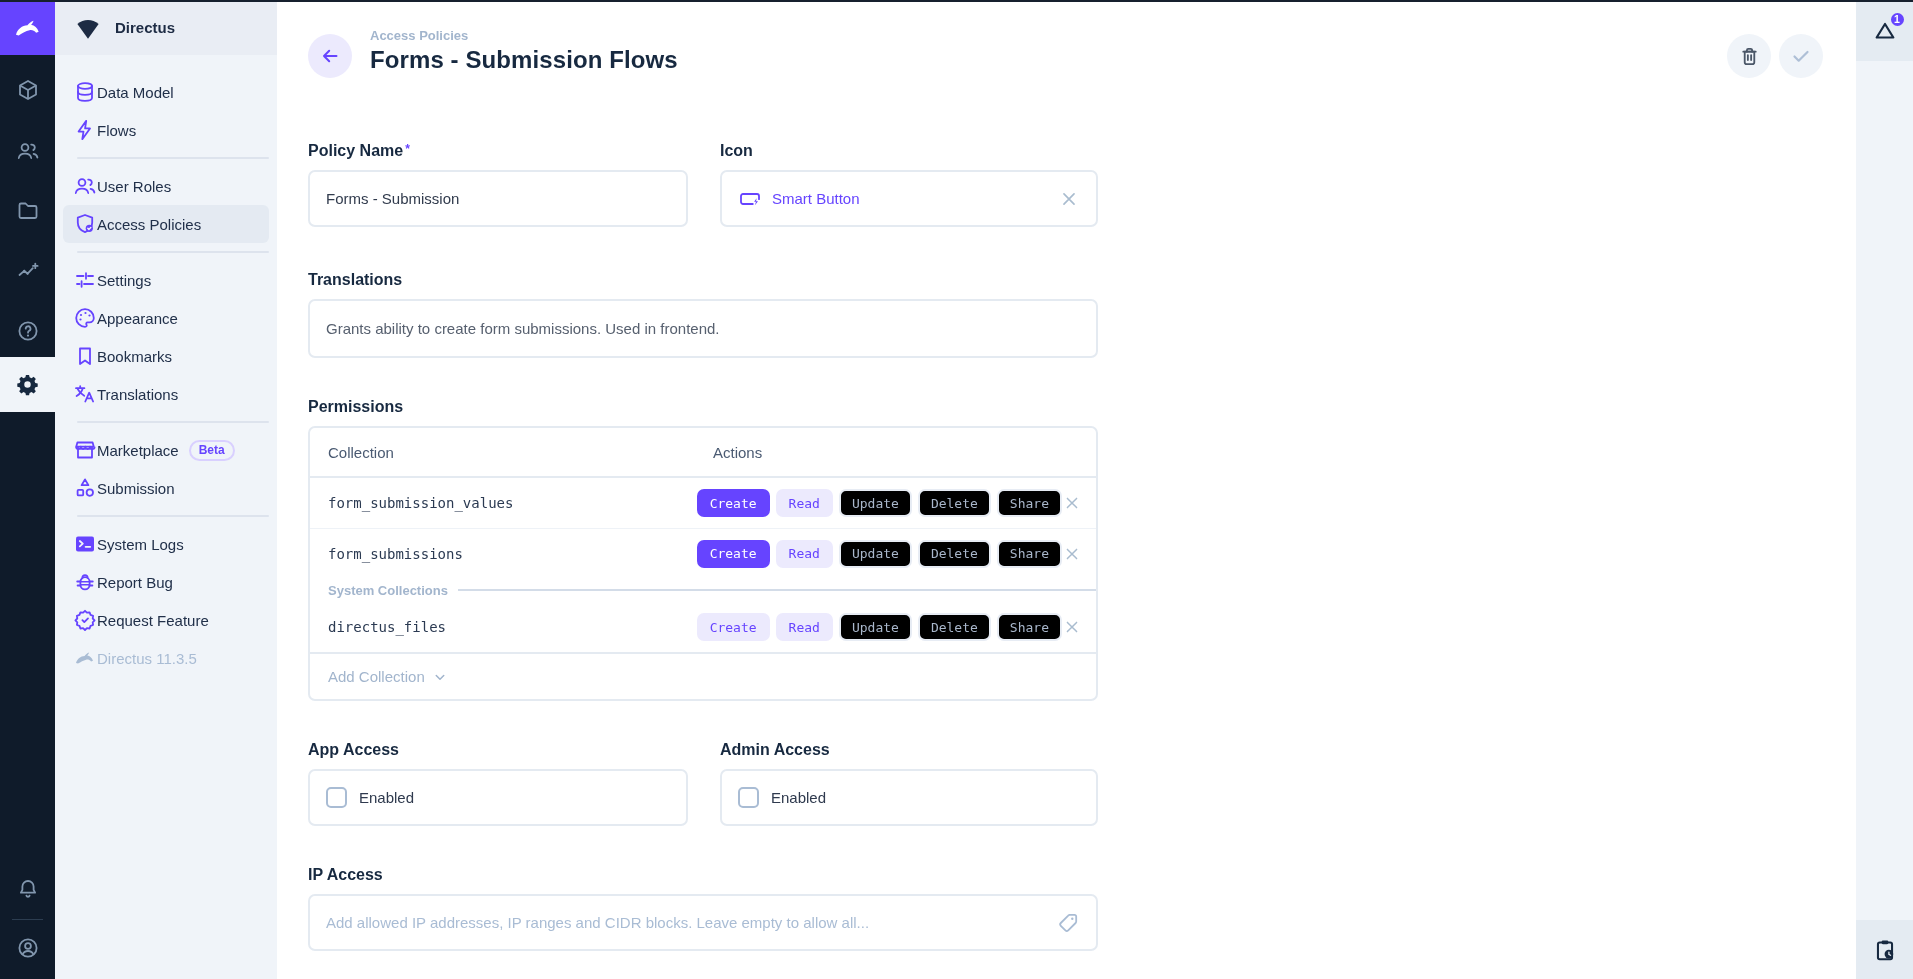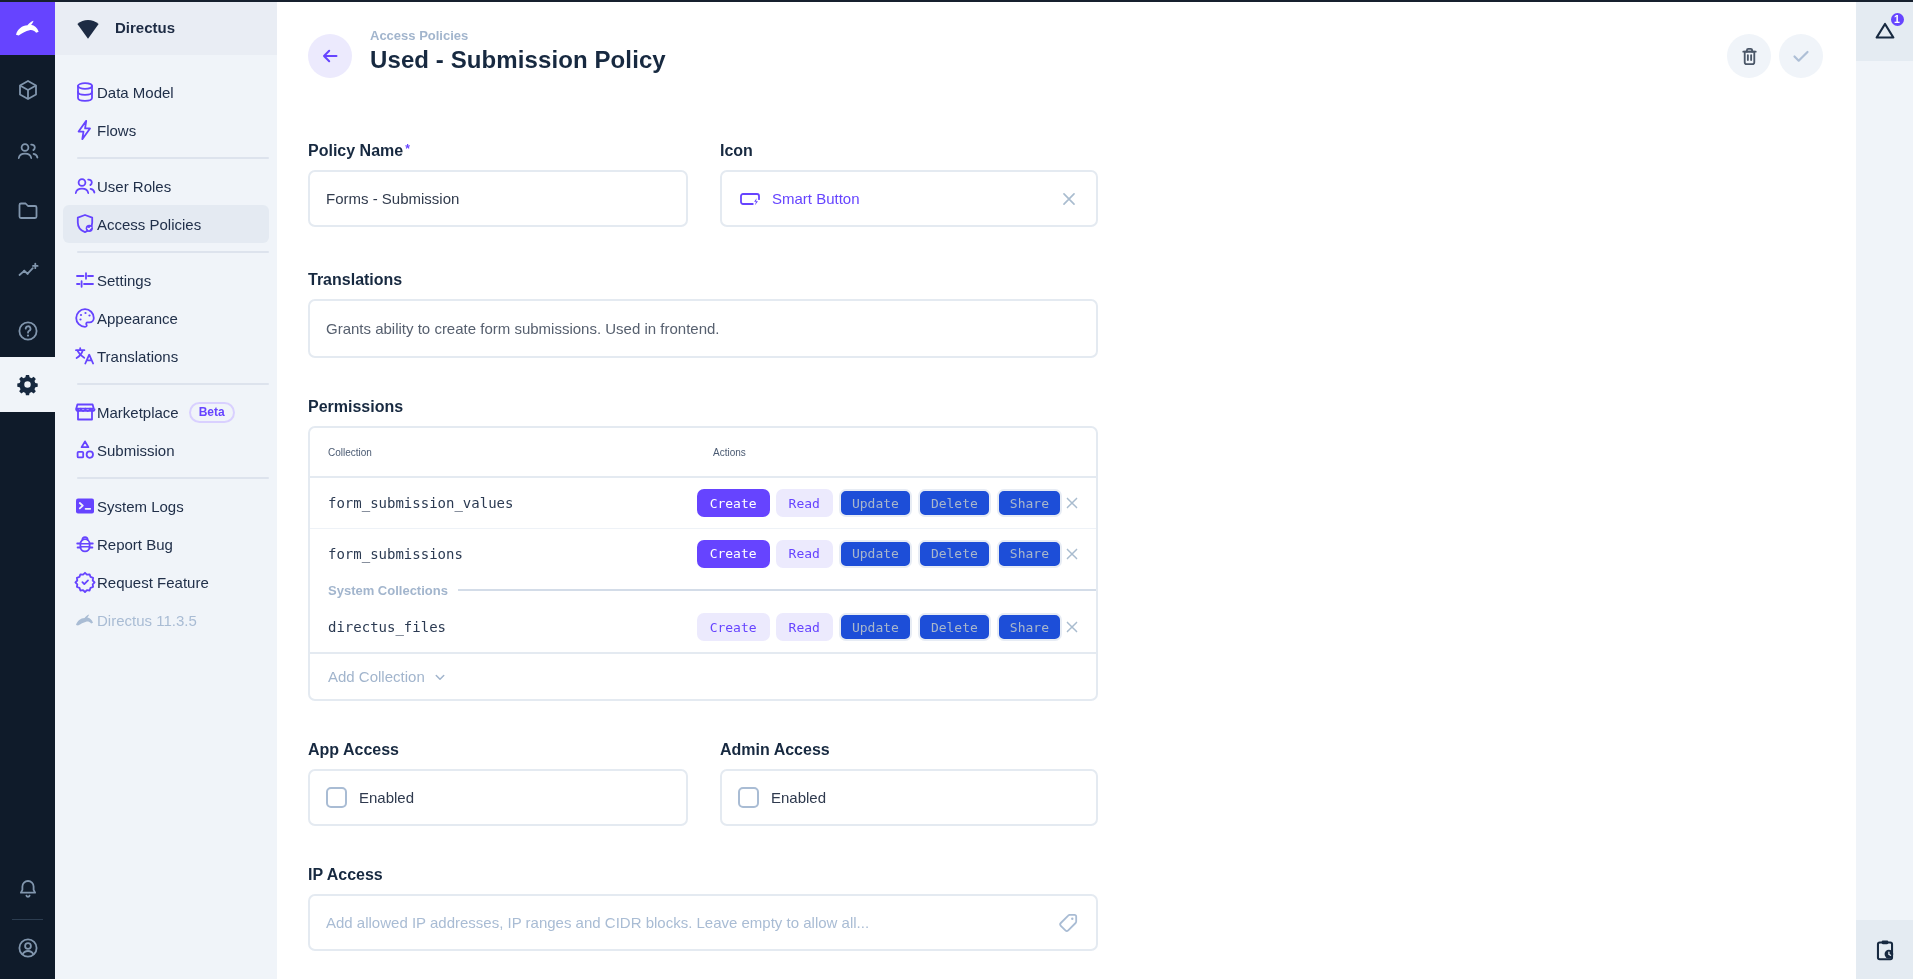--- a/index.html
+++ b/index.html
@@ -59,31 +59,31 @@
   .input-box input { border:none; outline:none; font:inherit; color:inherit; width:100%; background:transparent; }
   .icon-box { gap:10px; }
   .icon-value { color:#6644ff; font-weight:500; cursor:pointer; }
   .clear-x { margin-left:auto; cursor:pointer; display:flex; }
 
   .section { margin-top:44px; }
   .textarea-box { height:59px; border:2px solid #e4eaf1; border-radius:7px; display:flex; align-items:center; padding:0 16px; font-size:15px; color:#57606f; }
 
   .section-tight { margin-top:40px; }
   .perm-table { border:2px solid #e4eaf1; border-radius:7px; background:#fff; overflow:hidden; }
-  .perm-head { display:flex; align-items:center; height:50px; border-bottom:2px solid #e4eaf1; font-size:10px; color:#4a5a72; }
+  .perm-head { display:flex; align-items:center; height:50px; border-bottom:2px solid #e4eaf1; font-size:15px; color:#4a5a72; }
   .perm-col-collection { width:403px; padding-left:18px; }
   .perm-col-actions { flex:1; }
   .perm-row { display:flex; align-items:center; height:50px; padding-right:14px; }
   .perm-row + .perm-row { border-top:1.5px solid #eef2f7; }
   .coll-name { width:403px; padding-left:18px; font-family:"DejaVu Sans Mono","Liberation Mono",monospace; font-size:14px; color:#2b3a52; }
   .chips { display:flex; gap:6px; align-items:center; }
   .chip { height:28px; display:flex; align-items:center; padding:0 11px; border-radius:7px; font-family:"DejaVu Sans Mono","Liberation Mono",monospace; font-size:13px; font-weight:500; cursor:pointer; border:2px solid transparent; }
   .chip--full { background:#6644ff; color:#fff; }
   .chip--partial { background:#eceafd; color:#6644ff; }
-  .chip--none { background:#1d4ed8; border-color:#e7ecf4; color:#a9b7cb; }
+  .chip--none { background:#000000; border-color:#e7ecf4; color:#a9b7cb; }
   .row-x { margin-left:auto; cursor:pointer; display:flex; }
   .sys-divider { display:flex; align-items:center; height:24px; padding:0 0 0 18px; gap:10px; }
   .sys-divider-label { font-size:13px; font-weight:600; color:#a2b5cd; white-space:nowrap; }
   .sys-divider-line { flex:1; height:2px; background:#d3dce8; }
   .add-row { border-top:2px solid #e4eaf1; height:47px; display:flex; align-items:center; padding-left:18px; gap:6px; cursor:pointer; }
   .add-label { font-size:15px; font-weight:500; color:#a2b5cd; }
 
   .access-row { display:flex; gap:32px; margin-top:40px; }
   .check-box-field { height:57px; border:2px solid #e4eaf1; border-radius:7px; display:flex; align-items:center; gap:12px; padding:0 16px; }
   .checkbox { width:21px; height:21px; border:2px solid #a9bcd4; border-radius:5px; background:#fff; cursor:pointer; flex:0 0 21px; }
@@ -254,20 +254,28 @@
             <circle cx="8" cy="9" r="1.1" fill="#6644ff" stroke="none"></circle>
             <circle cx="12.5" cy="7" r="1.1" fill="#6644ff" stroke="none"></circle>
             <circle cx="16.5" cy="9.5" r="1.1" fill="#6644ff" stroke="none"></circle>
             <circle cx="7.5" cy="13.5" r="1.1" fill="#6644ff" stroke="none"></circle>
           </svg>
         </span>
       <span class="nav-item-label">Appearance</span>
     </div>
     <div class="nav-item">
       <span style="display:flex">
+          <svg width="24" height="24" viewBox="0 0 24 24" fill="none" stroke="#6644ff" stroke-width="1.8" stroke-linejoin="round">
+            <path d="M7 4.5h10V20l-5-3.6L7 20z"></path>
+          </svg>
+        </span>
+      <span class="nav-item-label">Bookmarks</span>
+    </div>
+    <div class="nav-item">
+      <span style="display:flex">
           <svg width="24" height="24" viewBox="0 0 24 24" fill="none" stroke="#6644ff" stroke-width="1.8" stroke-linecap="round" stroke-linejoin="round">
             <path d="M3 6.2h8.4M7.2 4.2v2M9.8 6.2c-.9 3.2-3 5.9-6.2 7.8"></path>
             <path d="M4.6 6.8c1.4 3 3.6 5.2 6.6 6.9"></path>
             <path d="M12.3 19.5l3.9-8.8 3.9 8.8M13.7 16.4h5"></path>
           </svg>
         </span>
       <span class="nav-item-label">Translations</span>
     </div>
 
     <div class="nav-divider"></div>
@@ -343,21 +351,21 @@
   <div class="page-header">
     <button class="back-btn">
       <span style="display:flex">
         <svg width="24" height="24" viewBox="0 0 24 24" fill="none" stroke="#6644ff" stroke-width="2" stroke-linecap="round" stroke-linejoin="round">
             <path d="M18.5 12H6M11.2 6.8 6 12l5.2 5.2"></path>
           </svg>
       </span>
     </button>
     <div class="title-wrap">
       <span class="breadcrumb">Access Policies</span>
-      <h1 class="page-title">Used - Submission Policy</h1>
+      <h1 class="page-title">Forms - Submission Flows</h1>
     </div>
     <div class="header-actions">
       <button class="round-btn">
         <span style="display:flex">
           <svg width="23" height="23" viewBox="0 0 24 24" fill="none" stroke="#4b5768" stroke-width="1.9" stroke-linecap="round" stroke-linejoin="round">
               <path d="M5.5 7h13"></path>
               <path d="M9.3 7V5.4A1.4 1.4 0 0 1 10.7 4h2.6a1.4 1.4 0 0 1 1.4 1.4V7"></path>
               <path d="M7 7h10v11a2 2 0 0 1-2 2H9a2 2 0 0 1-2-2z"></path>
               <path d="M10.3 10.5v5.2M13.7 10.5v5.2"></path>
             </svg>

